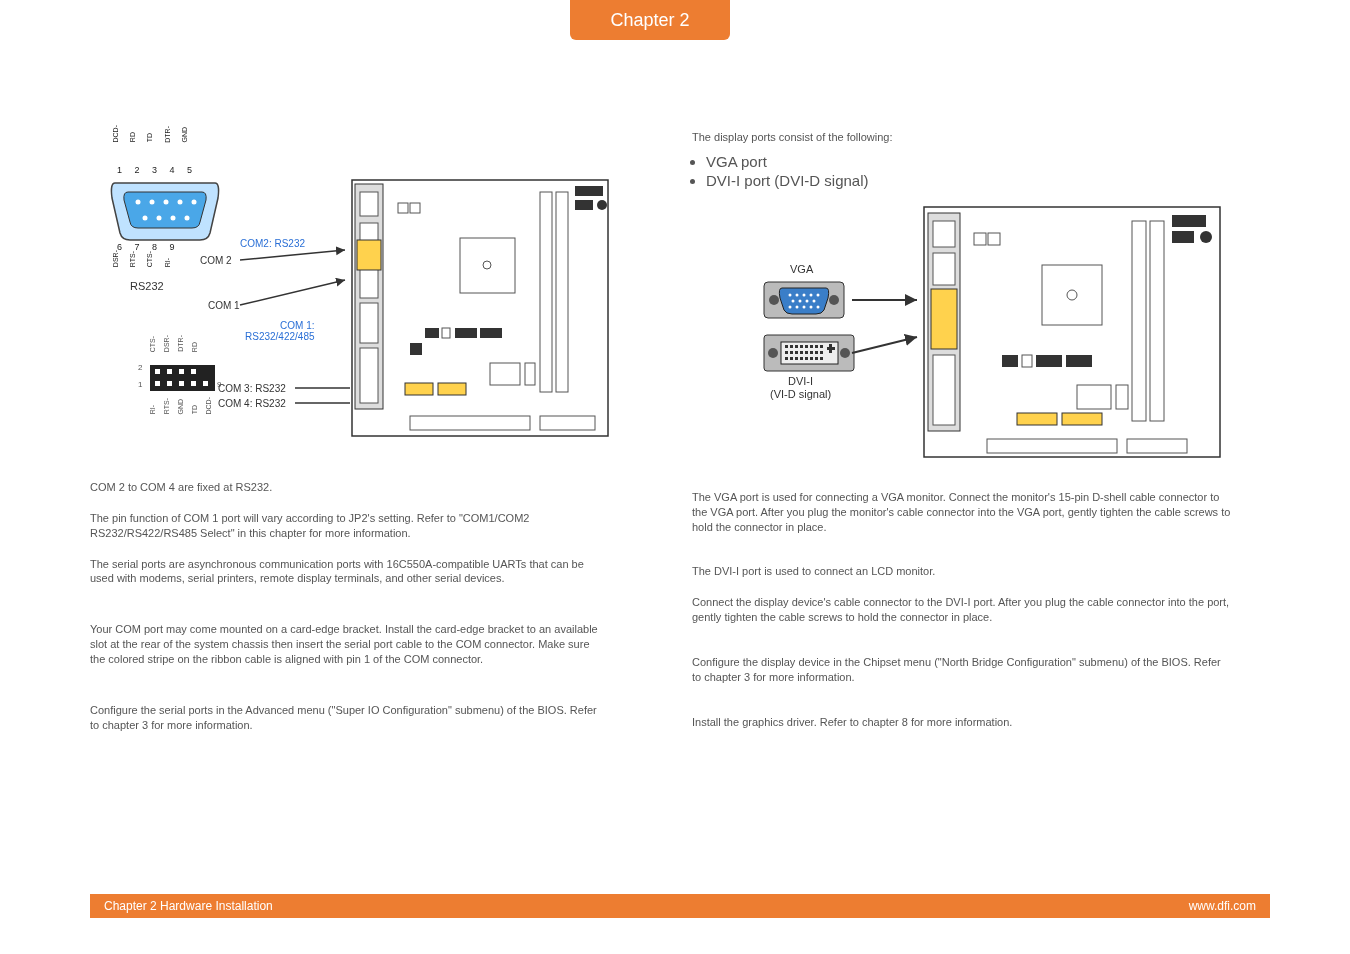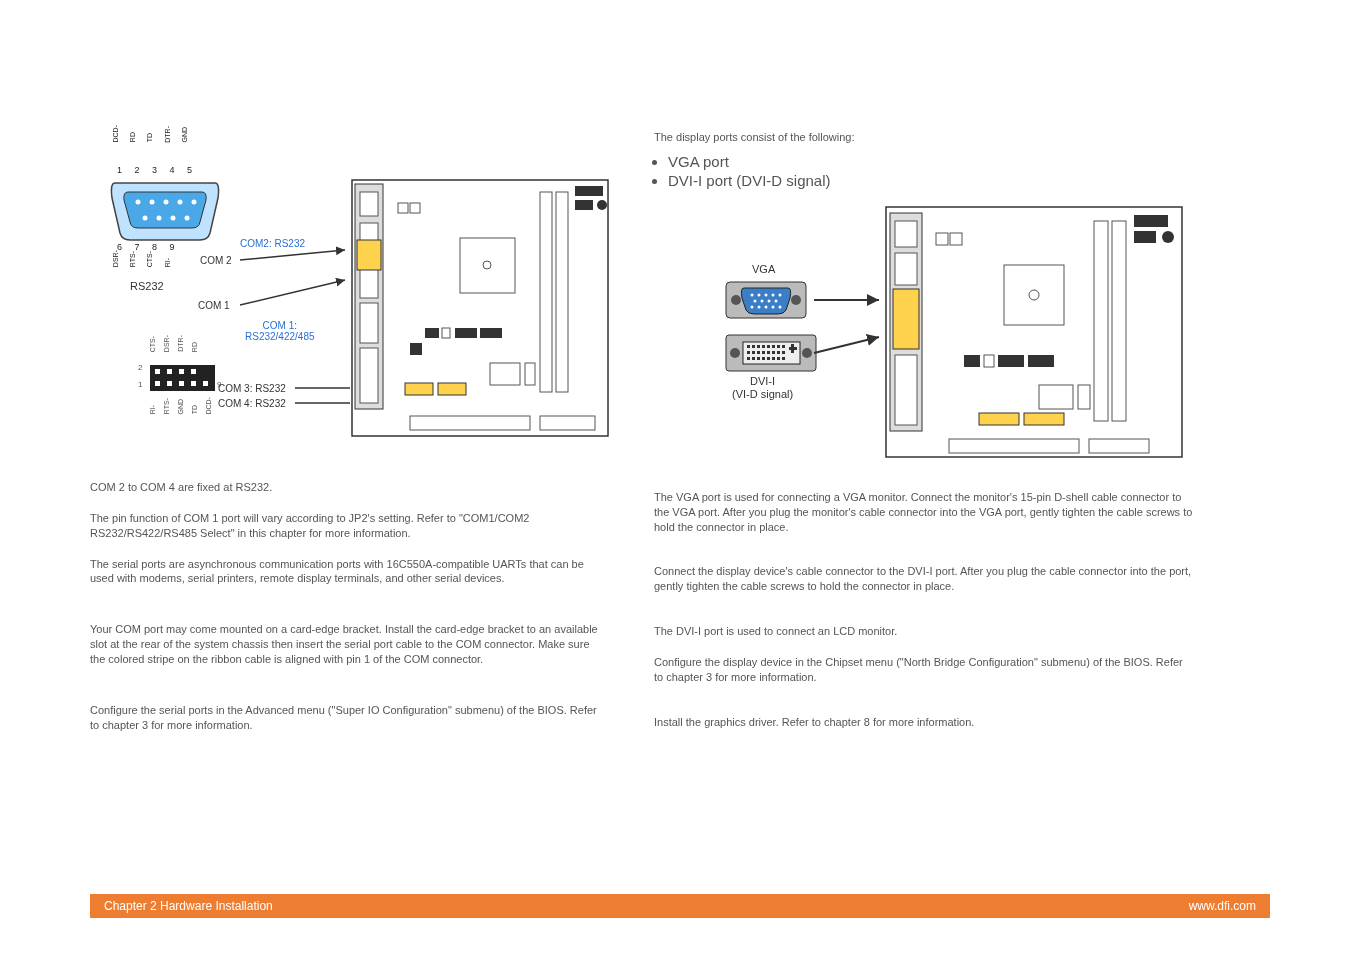--- a/index.html
+++ b/index.html
@@ -23,21 +23,21 @@
   }
 
   .col-left {
     position: absolute;
     left: 90px;
     top: 120px;
     width: 515px;
   }
   .col-right {
     position: absolute;
-    left: 654px;
+    left: 692px;
     top: 130px;
     width: 540px;
   }
 
   
   .diagram-left {
     position: relative;
     width: 515px;
     height: 330px;
     margin-bottom: 30px;
@@ -145,20 +145,23 @@
     justify-content: space-between;
     padding: 0 14px;
   }
 
 </style>
 </head>
 <body>
 
 <div class="page">
 
+  <div class="chapter-tab">
+    <span>Chapter 2</span>
+  </div>
 
   <div class="col-left">
 
     <div class="diagram-left">
 
       <div class="pin-labels-top">
         <div class="pin-label-col"><span>DCD-</span></div>
         <div class="pin-label-col"><span>RD</span></div>
         <div class="pin-label-col"><span>TD</span></div>
         <div class="pin-label-col"><span>DTR-</span></div>
@@ -198,22 +201,22 @@
         <div class="pin-label-col"><span>DSR-</span></div>
         <div class="pin-label-col"><span>RTS-</span></div>
         <div class="pin-label-col"><span>CTS-</span></div>
         <div class="pin-label-col"><span>RI-</span></div>
       </div>
 
       <div class="rs232-label">RS232</div>
 
       <div class="com-blue" style="left:150px;top:118px;text-align:right;">COM2: RS232</div>
       <div class="com-text" style="left:110px;top:135px;">COM 2</div>
-      <div class="com-text" style="left:108px;top:180px;">COM 1</div>
-      <div class="com-blue" style="left:155px;top:200px;text-align:center;">
+      <div class="com-text" style="left:118px;top:180px;">COM 1</div>
+      <div class="com-blue" style="left:155px;top:200px;text-align:right;">
         <div>COM 1:</div>
         <div>RS232/422/485</div>
       </div>
       <div class="com-text" style="left:128px;top:263px;">COM 3: RS232</div>
       <div class="com-text" style="left:128px;top:278px;">COM 4: RS232</div>
 
       <div class="pin-header">
         <svg width="75" height="35">
           <rect x="5" y="5" width="65" height="26" fill="#222"></rect>
           <g fill="#fff">
@@ -426,22 +429,22 @@
           <rect x="100" y="150" width="10" height="12" fill="#fff" stroke="#555"></rect>
           <rect x="114" y="150" width="26" height="12" fill="#333"></rect>
           <rect x="144" y="150" width="26" height="12" fill="#333"></rect>
           <rect x="155" y="180" width="34" height="24" fill="#fff" stroke="#555"></rect>
           <rect x="194" y="180" width="12" height="24" fill="#fff" stroke="#555"></rect>
         </svg>
       </div>
     </div>
 
     <p class="body-text" style="margin-bottom:30px;">The VGA port is used for connecting a VGA monitor. Connect the monitor's 15-pin D-shell cable connector to the VGA port. After you plug the monitor's cable connector into the VGA port, gently tighten the cable screws to hold the connector in place.</p>
+    <p class="body-text">The DVI-I port is used to connect an LCD monitor.</p>
     <p class="body-text" style="margin-bottom:30px;">Connect the display device's cable connector to the DVI-I port. After you plug the cable connector into the port, gently tighten the cable screws to hold the connector in place.</p>
-    <p class="body-text">The DVI-I port is used to connect an LCD monitor.</p>
     <p class="body-text" style="margin-bottom:30px;">Configure the display device in the Chipset menu ("North Bridge Configuration" submenu) of the BIOS. Refer to chapter 3 for more information.</p>
     <p class="body-text">Install the graphics driver. Refer to chapter 8 for more information.</p>
   </div>
 
   <div class="footer-bar">
     <span>Chapter 2 Hardware Installation</span>
     <span>www.dfi.com</span>
   </div>
 
 </div>

